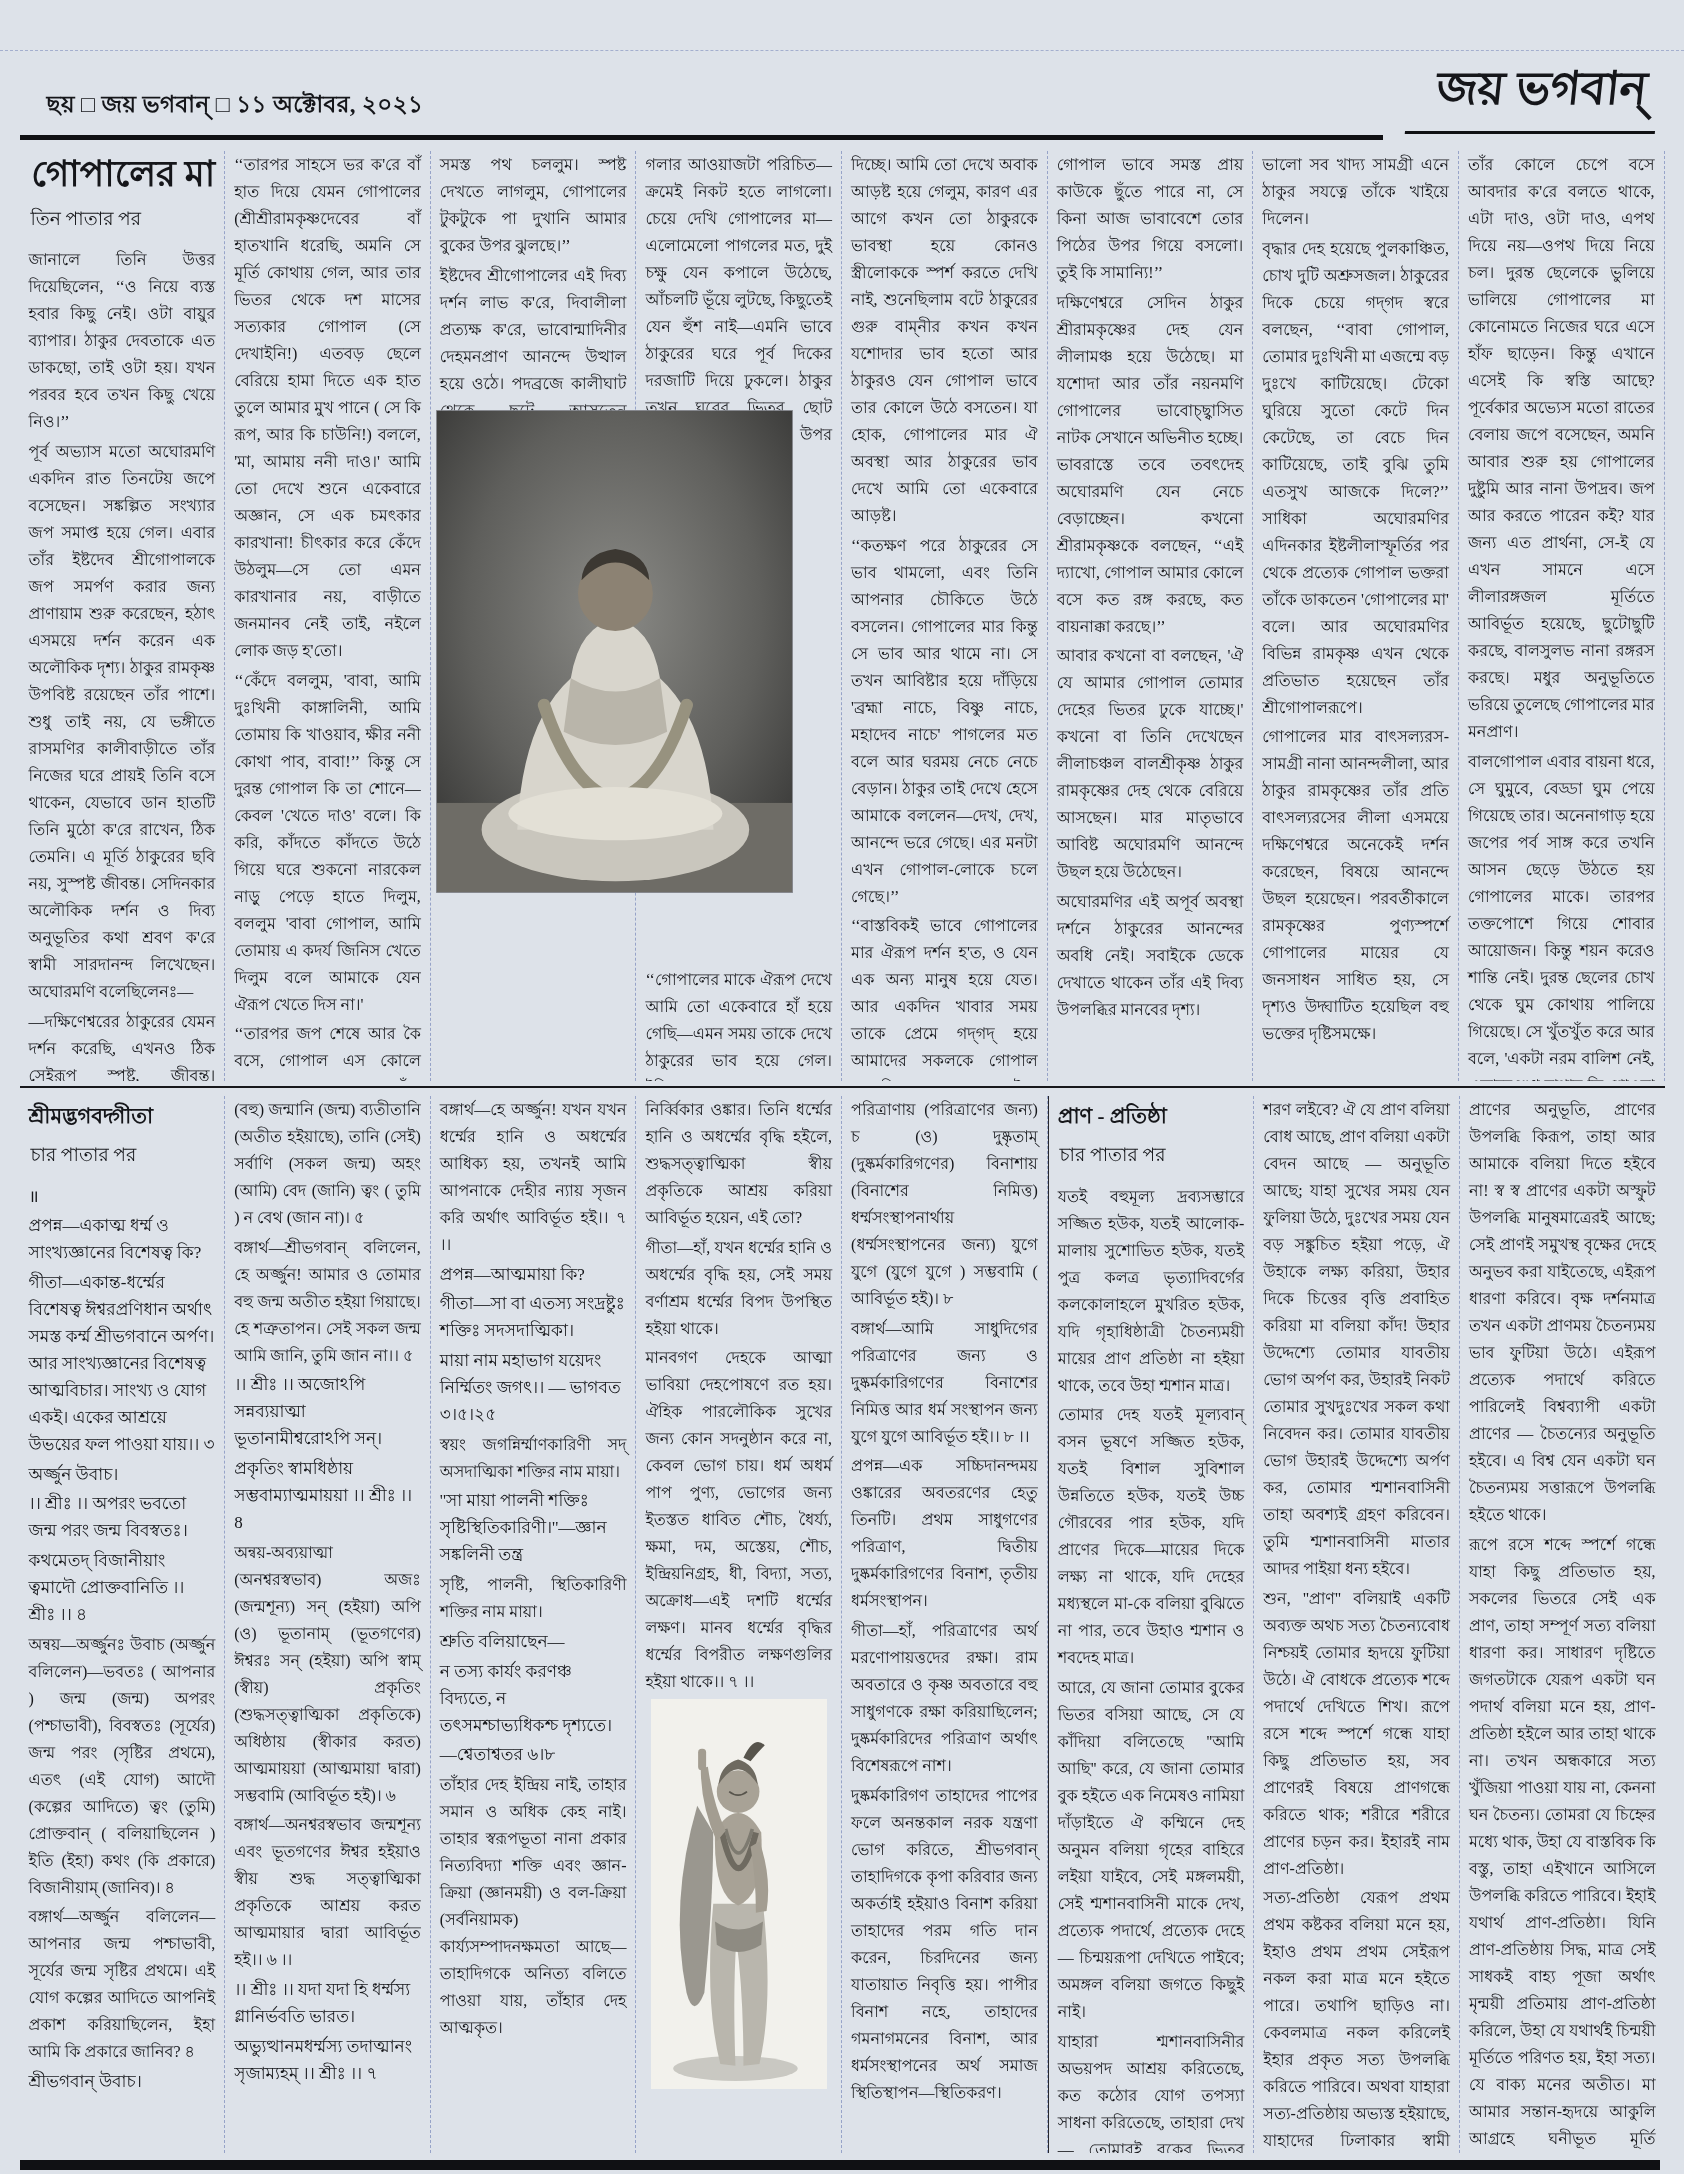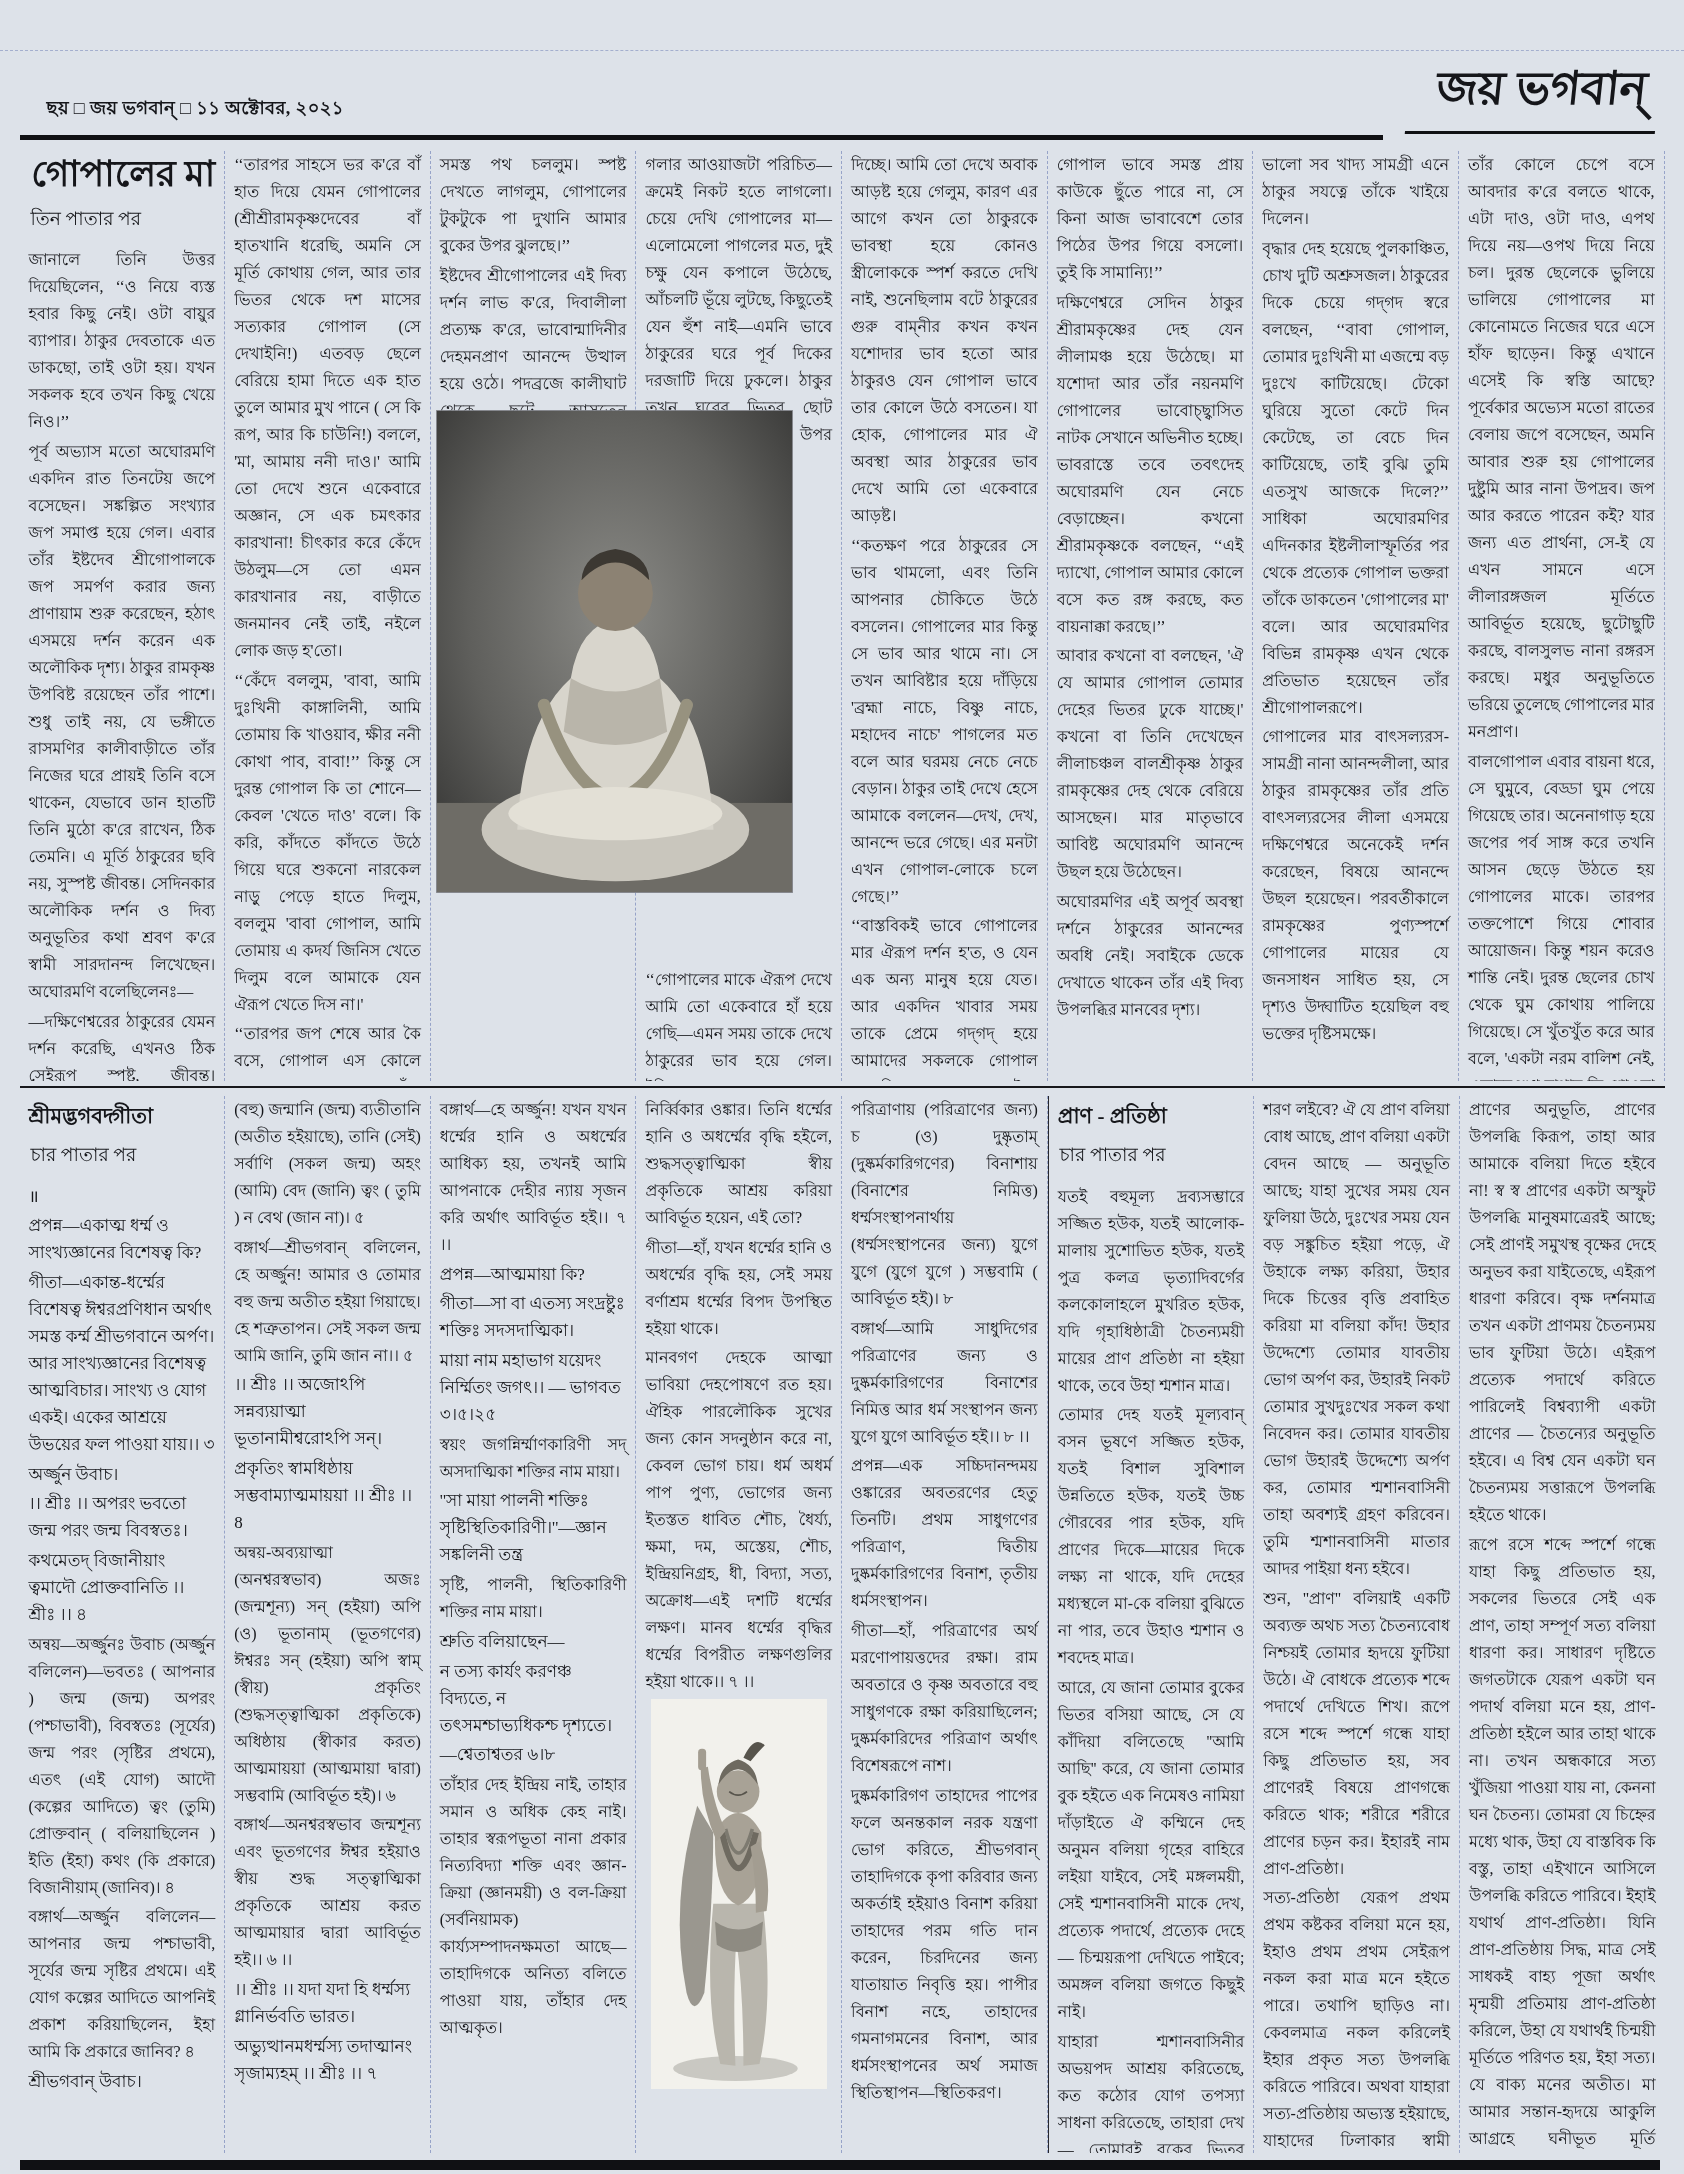--- a/index.html
+++ b/index.html
@@ -5,21 +5,21 @@
   html,body{margin:0;padding:0;}
   body{
     width:1684px;height:2174px;position:relative;overflow:hidden;
     background:#dde2e9;
     font-family:"Liberation Serif","DejaVu Sans",serif;
     color:#15161a;
   }
   .page{position:absolute;inset:0;}
   
   .topbar{position:absolute;left:19.6px;top:78px;width:1645px;height:52px;}
-  .folio{position:absolute;left:27px;bottom:5.3px;font-size:18px;font-weight:bold;letter-spacing:0.4px;}
+  .folio{position:absolute;left:27px;bottom:5.3px;font-size:23px;font-weight:bold;letter-spacing:0.4px;}
   .masthead{position:absolute;right:5.3px;bottom:-3.6px;font-size:46px;font-weight:bold;
     transform:skewX(-6deg);border-bottom:3.6px solid #101114;padding:0 12.5px 1.8px 27px;}
   .rule-top{position:absolute;left:19.6px;top:135px;width:1363px;height:5.3px;background:#101114;}
   
   .guide-h{position:absolute;left:0;width:100%;border-top:1.8px dashed #96a3c8;opacity:.8;}
   
   .section{position:absolute;left:19.6px;width:1645px;display:flex;align-items:stretch;}
   .upper{top:151px;height:930px;}
   .lower{top:1096px;height:1057px;}
   .col{flex:1 1 0;padding:0 9px;overflow:hidden;position:relative;
@@ -53,21 +53,21 @@
   <div class="topbar">
     <span class="folio">ছয়  □ জয় ভগবান্ □ ১১ অক্টোবর, ২০২১</span>
     <span class="masthead">জয় ভগবান্</span>
   </div>
   <div class="rule-top"></div>
 
   <div class="section upper">
     <div class="col">
         <div class="h-big">গোপালের মা</div>
         <div class="sub">তিন পাতার পর</div>
-        <p class="para">জানালে তিনি উত্তর দিয়েছিলেন, ‘‘ও নিয়ে ব্যস্ত হবার কিছু নেই। ওটা বায়ুর ব্যাপার। ঠাকুর দেবতাকে এত ডাকছো, তাই ওটা হয়। যখন সকলক হবে তখন কিছু খেয়ে নিও।’’</p>
+        <p class="para">জানালে তিনি উত্তর দিয়েছিলেন, ‘‘ও নিয়ে ব্যস্ত হবার কিছু নেই। ওটা বায়ুর ব্যাপার। ঠাকুর দেবতাকে এত ডাকছো, তাই ওটা হয়। যখন পরবর হবে তখন কিছু খেয়ে নিও।’’</p>
         <p class="para">পূর্ব অভ্যাস মতো অঘোরমণি একদিন রাত তিনটেয় জপে বসেছেন। সঙ্কল্পিত সংখ্যার জপ সমাপ্ত হয়ে গেল। এবার তাঁর ইষ্টদেব শ্রীগোপালকে জপ সমর্পণ করার জন্য প্রাণায়াম শুরু করেছেন, হঠাৎ এসময়ে দর্শন করেন এক অলৌকিক দৃশ্য। ঠাকুর রামকৃষ্ণ উপবিষ্ট রয়েছেন তাঁর পাশে। শুধু তাই নয়, যে ভঙ্গীতে রাসমণির কালীবাড়ীতে তাঁর নিজের ঘরে প্রায়ই তিনি বসে থাকেন, যেভাবে ডান হাতটি তিনি মুঠো ক'রে রাখেন, ঠিক তেমনি। এ মূর্তি ঠাকুরের ছবি নয়, সুস্পষ্ট জীবন্ত। সেদিনকার অলৌকিক দর্শন ও দিব্য অনুভূতির কথা শ্রবণ ক'রে স্বামী সারদানন্দ লিখেছেন।  অঘোরমণি বলেছিলেনঃ—</p>
         <p class="para">—দক্ষিণেশ্বরের ঠাকুরের যেমন দর্শন করেছি, এখনও ঠিক সেইরূপ স্পষ্ট, জীবন্ত। ভাবিলেন—'এ কি? এমন সময়ে ইনি কোথা থেকে কেমন ক'রে হেথায় এলেন?'  আমি অবাক হয়ে তাঁকে দেখছি, আর ঐ কথা ভাবছি—এদিকে গোপাল (শ্রীশ্রীরামকৃষ্ণদেবকে তিনি 'গোপাল' বলে ডাকতেন) বসে মুচকে মুচকে হাসছে।</p>
       </div>
     <div class="col">
         <p class="para">‘‘তারপর সাহসে ভর ক'রে বাঁ হাত দিয়ে যেমন গোপালের (শ্রীশ্রীরামকৃষ্ণদেবের বাঁ হাতখানি ধরেছি, অমনি সে মূর্তি কোথায় গেল, আর তার ভিতর থেকে দশ মাসের সত্যকার গোপাল (সে দেখাইনি!) এতবড় ছেলে বেরিয়ে হামা দিতে এক হাত তুলে আমার মুখ পানে ( সে কি রূপ, আর কি চাউনি!) বললে, 'মা, আমায় ননী দাও।' আমি তো দেখে শুনে একেবারে অজ্ঞান, সে এক চমৎকার কারখানা! চীৎকার করে কেঁদে উঠলুম—সে তো এমন কারখানার নয়, বাড়ীতে জনমানব নেই তাই, নইলে লোক জড় হ'তো।</p>
         <p class="para">‘‘কেঁদে বললুম, 'বাবা, আমি দুঃখিনী কাঙ্গালিনী, আমি তোমায় কি খাওয়াব, ক্ষীর ননী কোথা পাব, বাবা!’’ কিন্তু সে দুরন্ত গোপাল কি তা শোনে—কেবল 'খেতে দাও' বলে। কি করি, কাঁদতে কাঁদতে উঠে গিয়ে ঘরে শুকনো নারকেল নাড়ু পেড়ে হাতে দিলুম, বললুম 'বাবা গোপাল, আমি তোমায় এ কদর্য জিনিস খেতে দিলুম বলে আমাকে যেন ঐরূপ খেতে দিস না।'</p>
         <p class="para">‘‘তারপর জপ শেষে আর কৈ বসে, গোপাল এস কোলে বসে, মালা কেড়ে নেয়, কাঁধে চড়ে, ঘরময় ঘুরে বেড়ায়। আমি সকাল হোল অমনি পাগলিনীর মত ছুটে দক্ষিণেশ্বরে গিয়ে পড়লুম। গোপাল কোলে উঠে চললো—কাঁধে মাথা রেখে। একহাতে গোপালের পাছায় ও একহাতে পিঠে দিয়ে বুকে করে</p>
       </div>
     <div class="col">
         <p class="para">সমস্ত পথ চললুম। স্পষ্ট দেখতে লাগলুম, গোপালের টুকটুকে পা দুখানি আমার বুকের উপর ঝুলছে।’’</p>

